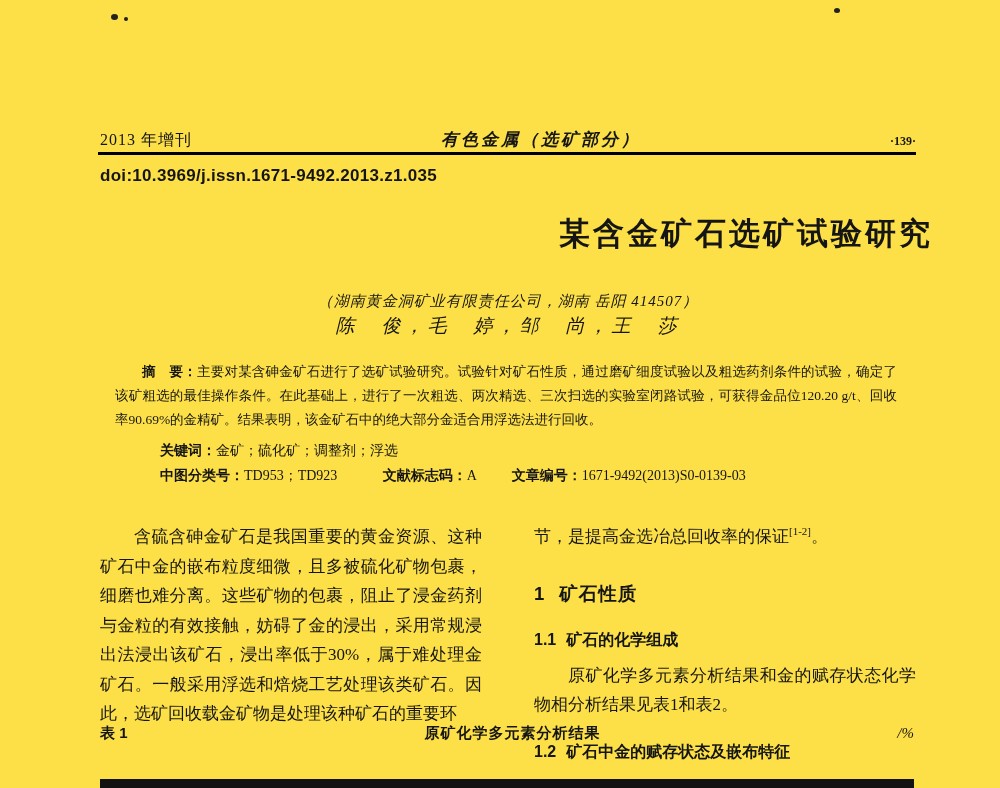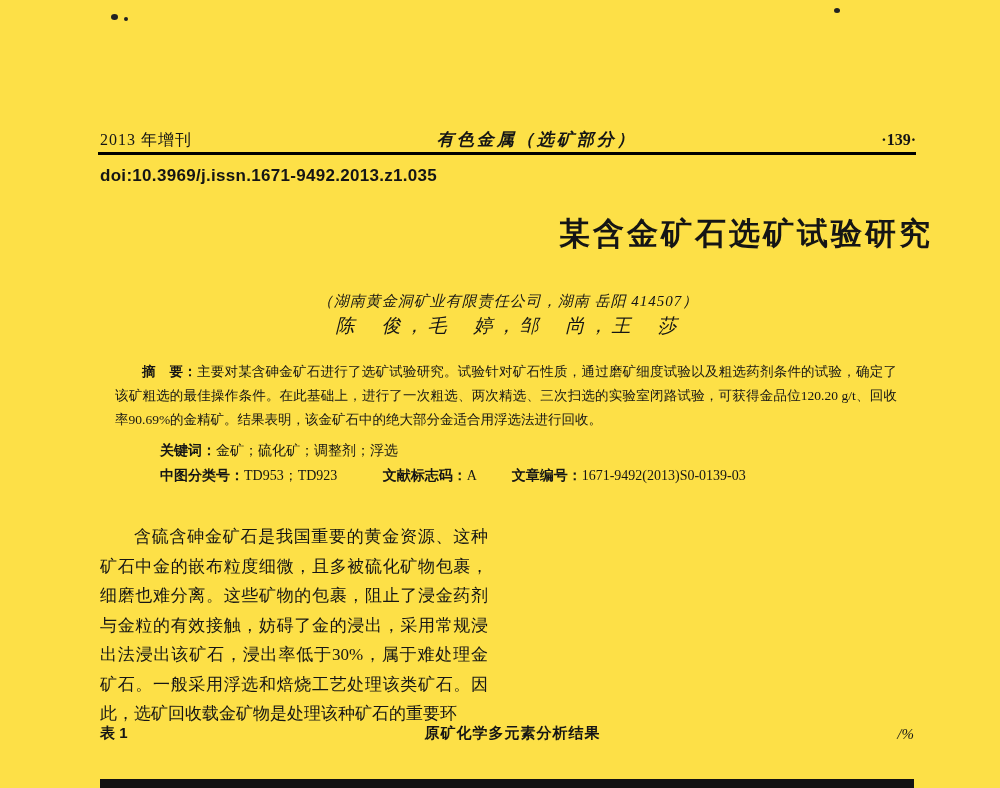--- a/index.html
+++ b/index.html
@@ -14,21 +14,21 @@
   
   .journal-header {
     position:absolute; top:128px; left:100px; width:816px;
     display:flex; justify-content:space-between; align-items:baseline;
   }
   .issue-label { font-size:16px; letter-spacing:1px; }
   .journal-name {
     font-size:17px; font-weight:bold; font-style:italic;
     letter-spacing:3px;
   }
-  .page-number { font-size:16px; font-weight:bold; }
+  .page-number { font-size:12px; font-weight:bold; }
   .header-rule {
     position:absolute; top:152px; left:98px; width:818px; height:3px;
     background:#000;
   }
   
   .doi {
     position:absolute; top:166px; left:100px;
     font-family:"Liberation Sans","DejaVu Sans",sans-serif;
     font-weight:bold; font-size:17px; letter-spacing:.3px;
   }
@@ -88,21 +88,21 @@
   .sec-h2 {
     margin:17px 0 0;
     font-family:"Liberation Sans","DejaVu Sans",sans-serif;
     font-weight:bold; font-size:16px;
   }
   .sec-h2 .sec-no { margin-right:10px; }
   .col p.after-h { margin-top:6px; }
   
   .table-caption {
     position:absolute; top:724px; left:100px; width:814px;
-    display:flex; align-items:flex-end;
+    display:flex; align-items:center;
   }
   .table-caption .tab-label {
     font-family:"Liberation Sans","DejaVu Sans",sans-serif;
     font-weight:bold; font-size:15px;
   }
   .table-caption .tab-title {
     flex:1; text-align:center;
     font-family:"Liberation Sans","DejaVu Sans",sans-serif;
     font-weight:bold; font-size:15px; letter-spacing:1px;
   }
@@ -148,20 +148,27 @@
   <div class="meta-line">
     <span class="seg1"><span class="label">中图分类号：</span><span>TD953；TD923</span></span>
     <span class="seg2"><span class="label">文献标志码：</span><span>A</span></span>
     <span class="seg3"><span class="label">文章编号：</span><span>1671-9492(2013)S0-0139-03</span></span>
   </div>
 
   <div class="columns">
     <div class="col">
       <p class="indent">含硫含砷金矿石是我国重要的黄金资源、这种矿石中金的嵌布粒度细微，且多被硫化矿物包裹，细磨也难分离。这些矿物的包裹，阻止了浸金药剂与金粒的有效接触，妨碍了金的浸出，采用常规浸出法浸出该矿石，浸出率低于30%，属于难处理金矿石。一般采用浮选和焙烧工艺处理该类矿石。因此，选矿回收载金矿物是处理该种矿石的重要环</p>
     </div>
+    <div class="col">
+      <p><span>节，是提高金选冶总回收率的保证</span><sup class="ref">[1-2]</sup><span>。</span></p>
+      <h2 class="sec-h1"><span class="sec-no">1</span><span>矿石性质</span></h2>
+      <h3 class="sec-h2"><span class="sec-no">1.1</span><span>矿石的化学组成</span></h3>
+      <p class="indent after-h">原矿化学多元素分析结果和金的赋存状态化学物相分析结果见表1和表2。</p>
+      <h3 class="sec-h2"><span class="sec-no">1.2</span><span>矿石中金的赋存状态及嵌布特征</span></h3>
+    </div>
   </div>
 
   <div class="table-caption">
     <span class="tab-label">表 1</span>
     <span class="tab-title">原矿化学多元素分析结果</span>
     <span class="tab-unit">/%</span>
   </div>
   <div class="table-top-bar"></div>
 
 </div>

